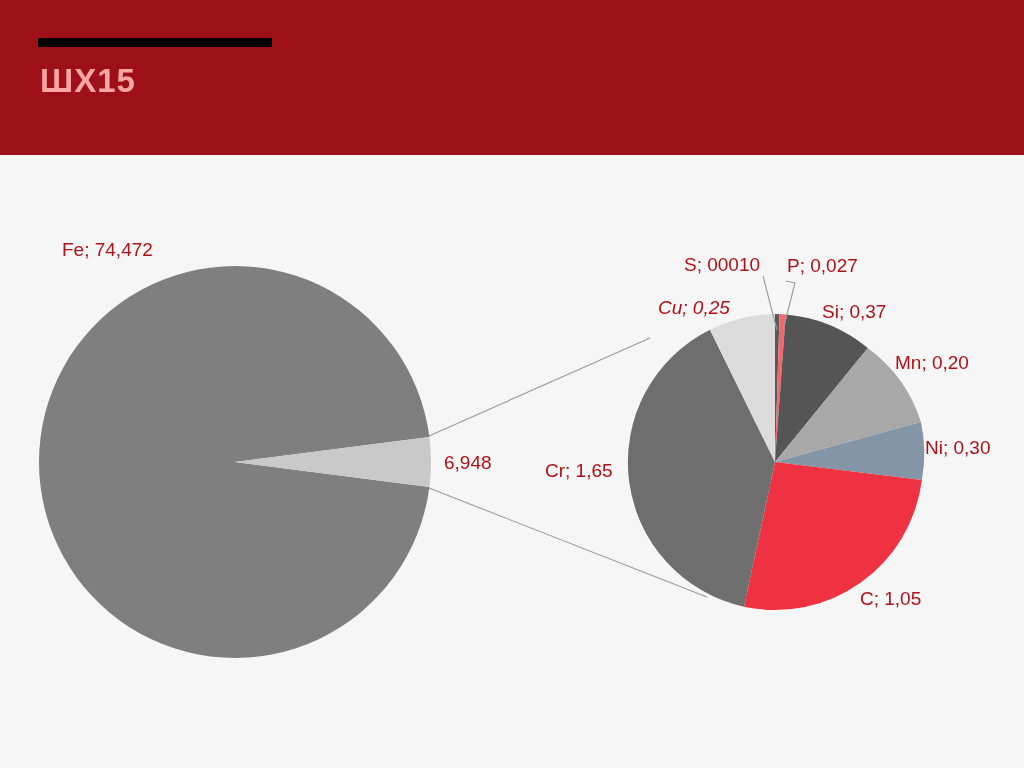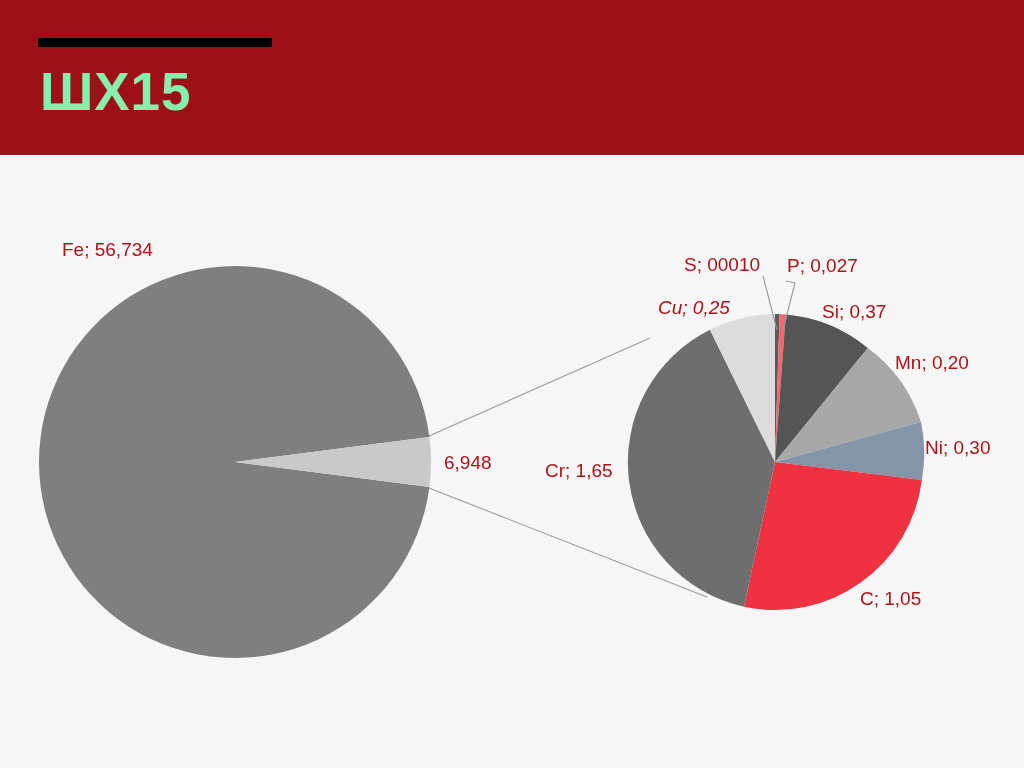--- a/index.html
+++ b/index.html
@@ -36,23 +36,23 @@
     left: 38px;
     top: 38px;
     width: 234px;
     height: 9px;
     background: #000000;
   }
   .banner-title {
     position: absolute;
     left: 40px;
     top: 62px;
-    font-size: 53px;
+    font-size: 33px;
     font-weight: bold;
-    color: #86efac;
+    color: #fca5a5;
     letter-spacing: 1px;
     line-height: 1.15;
     white-space: nowrap;
   }
   .chart-svg {
     position: absolute;
     left: 0; top: 0;
     width: 1024px;
     height: 768px;
   }
@@ -124,21 +124,21 @@
       </g>
 
       <g>
         <line x1="777" y1="330" x2="763" y2="276" stroke="#9a9a9a" stroke-width="1.1"></line>
         <line x1="783" y1="330" x2="795" y2="283" stroke="#9a9a9a" stroke-width="1.1"></line>
         <line x1="795" y1="283" x2="786" y2="281" stroke="#9a9a9a" stroke-width="1.1"></line>
       </g>
 
     </svg>
 
-    <div class="dlabel lbl-fe">Fe; 56,734</div>
+    <div class="dlabel lbl-fe">Fe; 74,472</div>
     <div class="dlabel lbl-oth">6,948</div>
     <div class="dlabel lbl-cr">Cr; 1,65</div>
     <div class="dlabel lbl-cu">Cu; 0,25</div>
     <div class="dlabel lbl-s">S; 00010</div>
     <div class="dlabel lbl-p">P; 0,027</div>
     <div class="dlabel lbl-si">Si; 0,37</div>
     <div class="dlabel lbl-mn">Mn; 0,20</div>
     <div class="dlabel lbl-ni">Ni; 0,30</div>
     <div class="dlabel lbl-c">C; 1,05</div>
 

